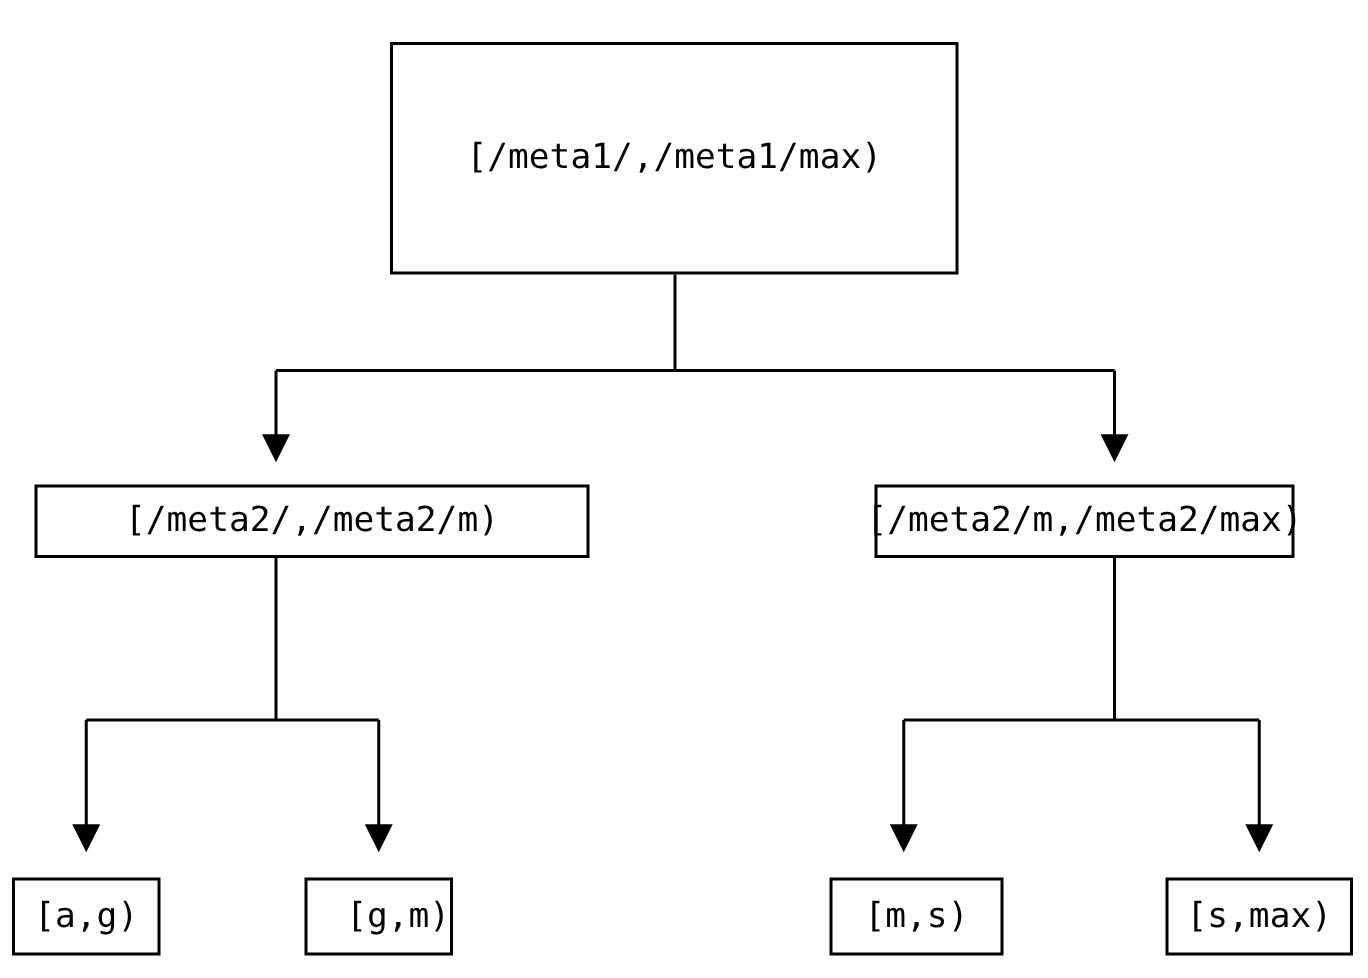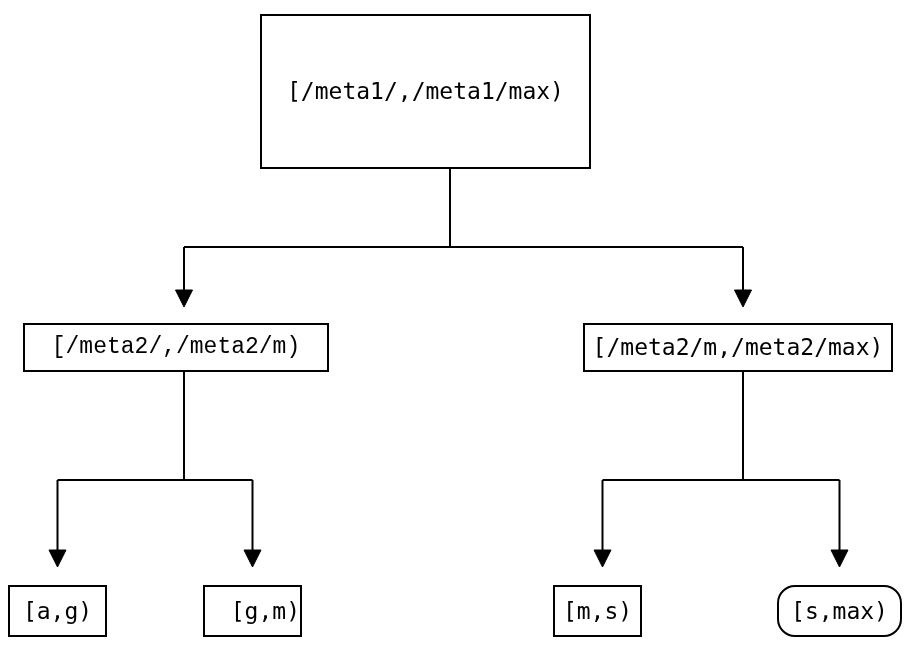--- a/index.html
+++ b/index.html
@@ -39,27 +39,27 @@
     background: #ffffff;
     border: 2px solid #000000;
     display: flex;
     align-items: center;
     justify-content: center;
     color: #000000;
     font-size: 23px;
     line-height: 1;
     white-space: nowrap;
   }
-  .n-root  { left: 260px; top: 14px;  width: 331px; height: 155px; }
-  .n-left  { left: 23px;  top: 323px; width: 306px; height: 49px; font-family: Liberation Mono, monospace;  }
-  .n-right { left: 583px; top: 323px; width: 310px; height: 49px; justify-content: center;  }
+  .n-root  { left: 260px; top: 28px;  width: 379px; height: 155px; }
+  .n-left  { left: 23px;  top: 323px; width: 370px; height: 49px;  }
+  .n-right { left: 583px; top: 323px; width: 280px; height: 49px; justify-content: center;  }
   .n-ag    { left: 8px;   top: 585px; width: 99px;  height: 52px; text-align: right;  }
   .n-gm    { left: 203px; top: 585px; width: 99px;  height: 52px; justify-content: flex-end;  }
-  .n-ms    { left: 553px; top: 585px; width: 89px;  height: 52px;  }
-  .n-smax  { left: 777px; top: 585px; width: 125px; height: 52px; border-radius: 18px;  }
+  .n-ms    { left: 553px; top: 585px; width: 116px;  height: 52px;  }
+  .n-smax  { left: 777px; top: 585px; width: 125px; height: 52px;  }
 </style>
 </head>
 <body>
 
 <div class="canvas">
 
   <svg class="edges" viewBox="0 0 912 652" xmlns="http://www.w3.org/2000/svg">
 
     <path d="M450 169 L450 247 M184 247 L743 247 M184 247 L184 290 M743 247 L743 290"></path>
     <polygon points="175.5,290 192.5,290 184,307"></polygon>

